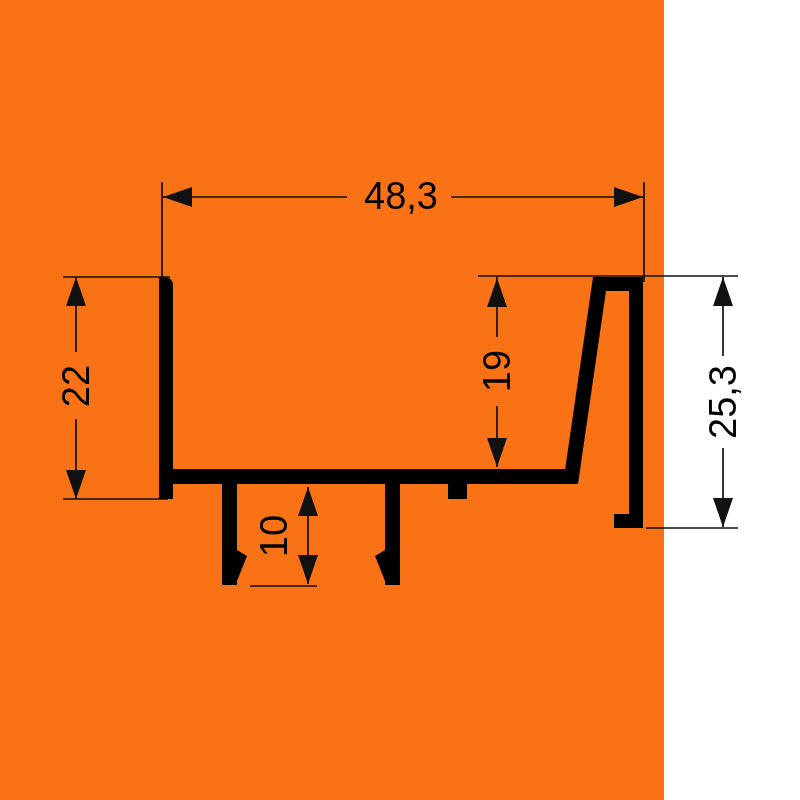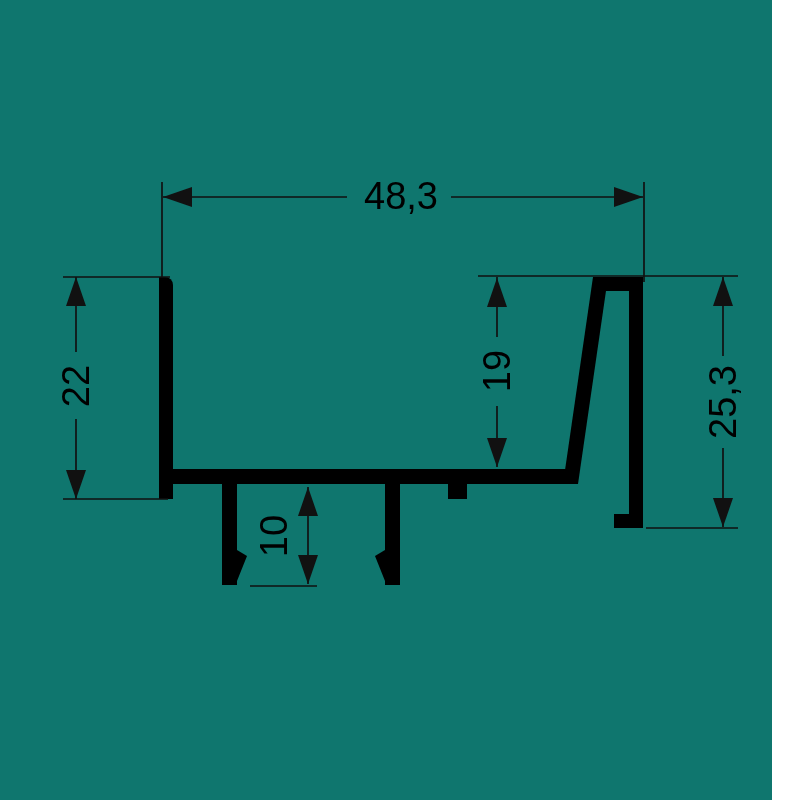--- a/index.html
+++ b/index.html
@@ -5,23 +5,23 @@
   html, body {
     margin: 0;
     padding: 0;
     background: #ffffff;
     width: 800px;
     height: 800px;
     overflow: hidden;
     font-family: "Liberation Sans", sans-serif;
   }
   .canvas-wrap {
-    width: 772px;
+    width: 664px;
     height: 800px;
-    background: #0f766e;
+    background: #f97316;
     position: relative;
     text-align: right;
   }
   svg {
     display: block;
   }
   .profile-shape {
     fill: #000000;
     stroke: none;
   }

